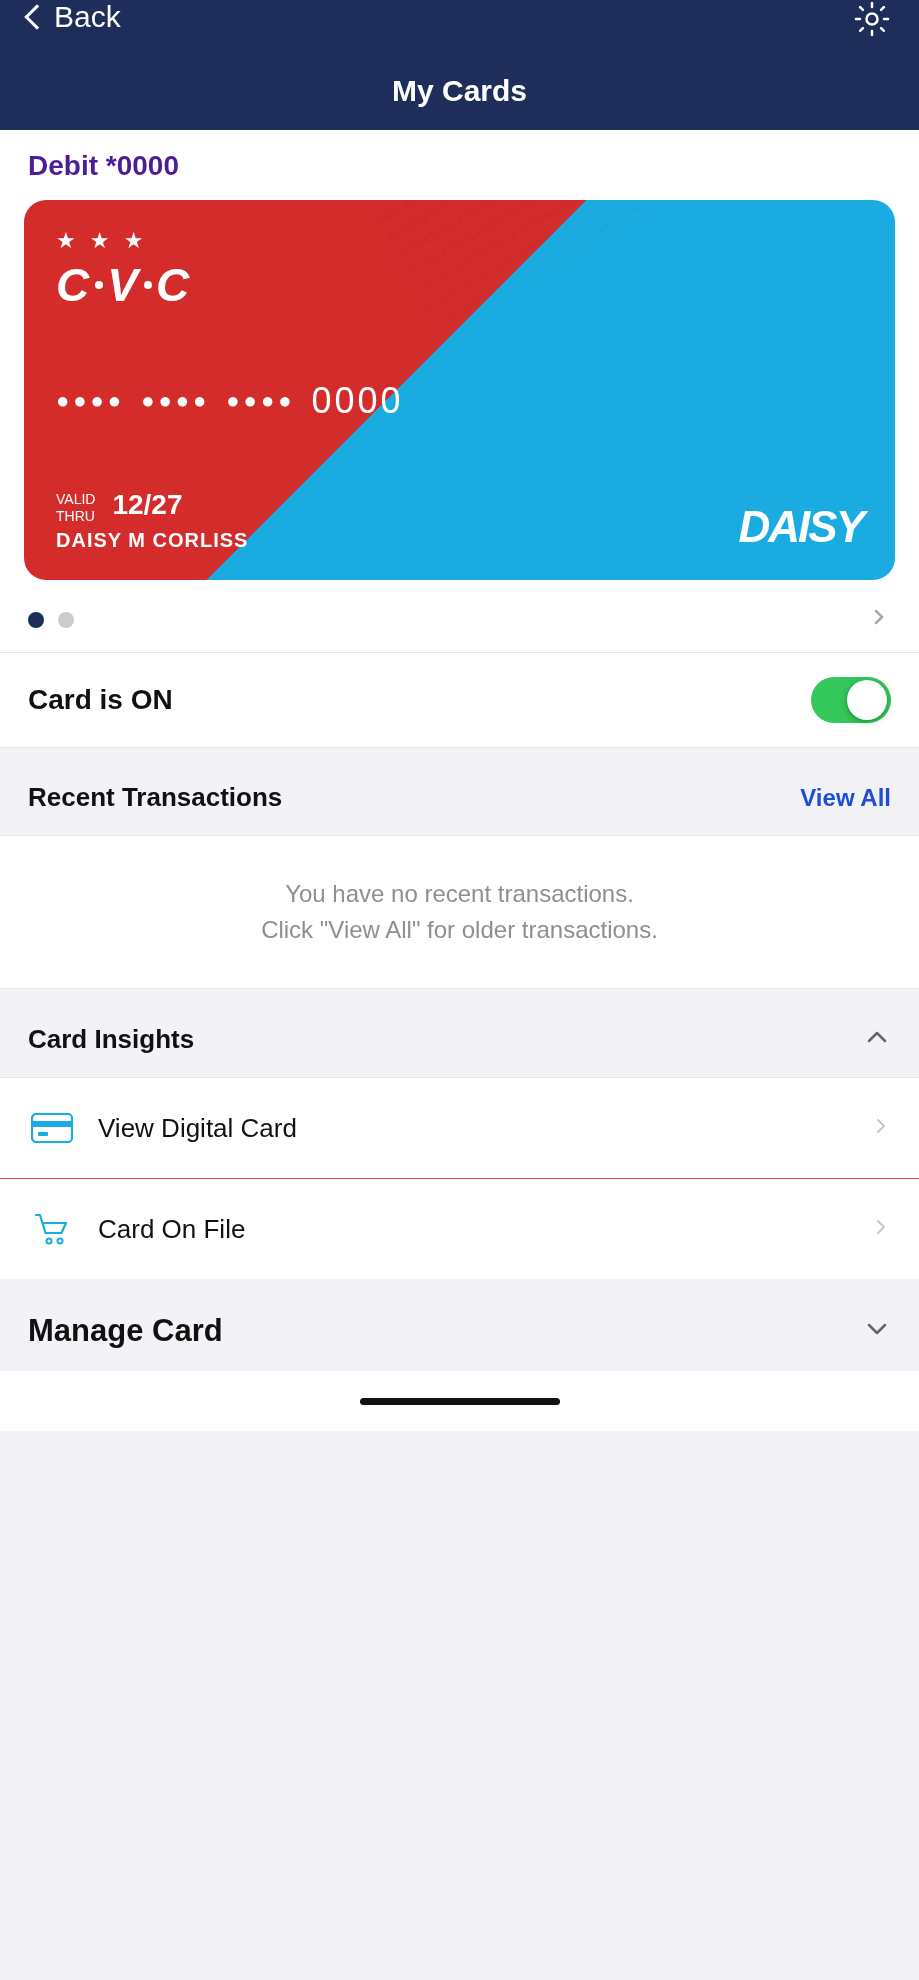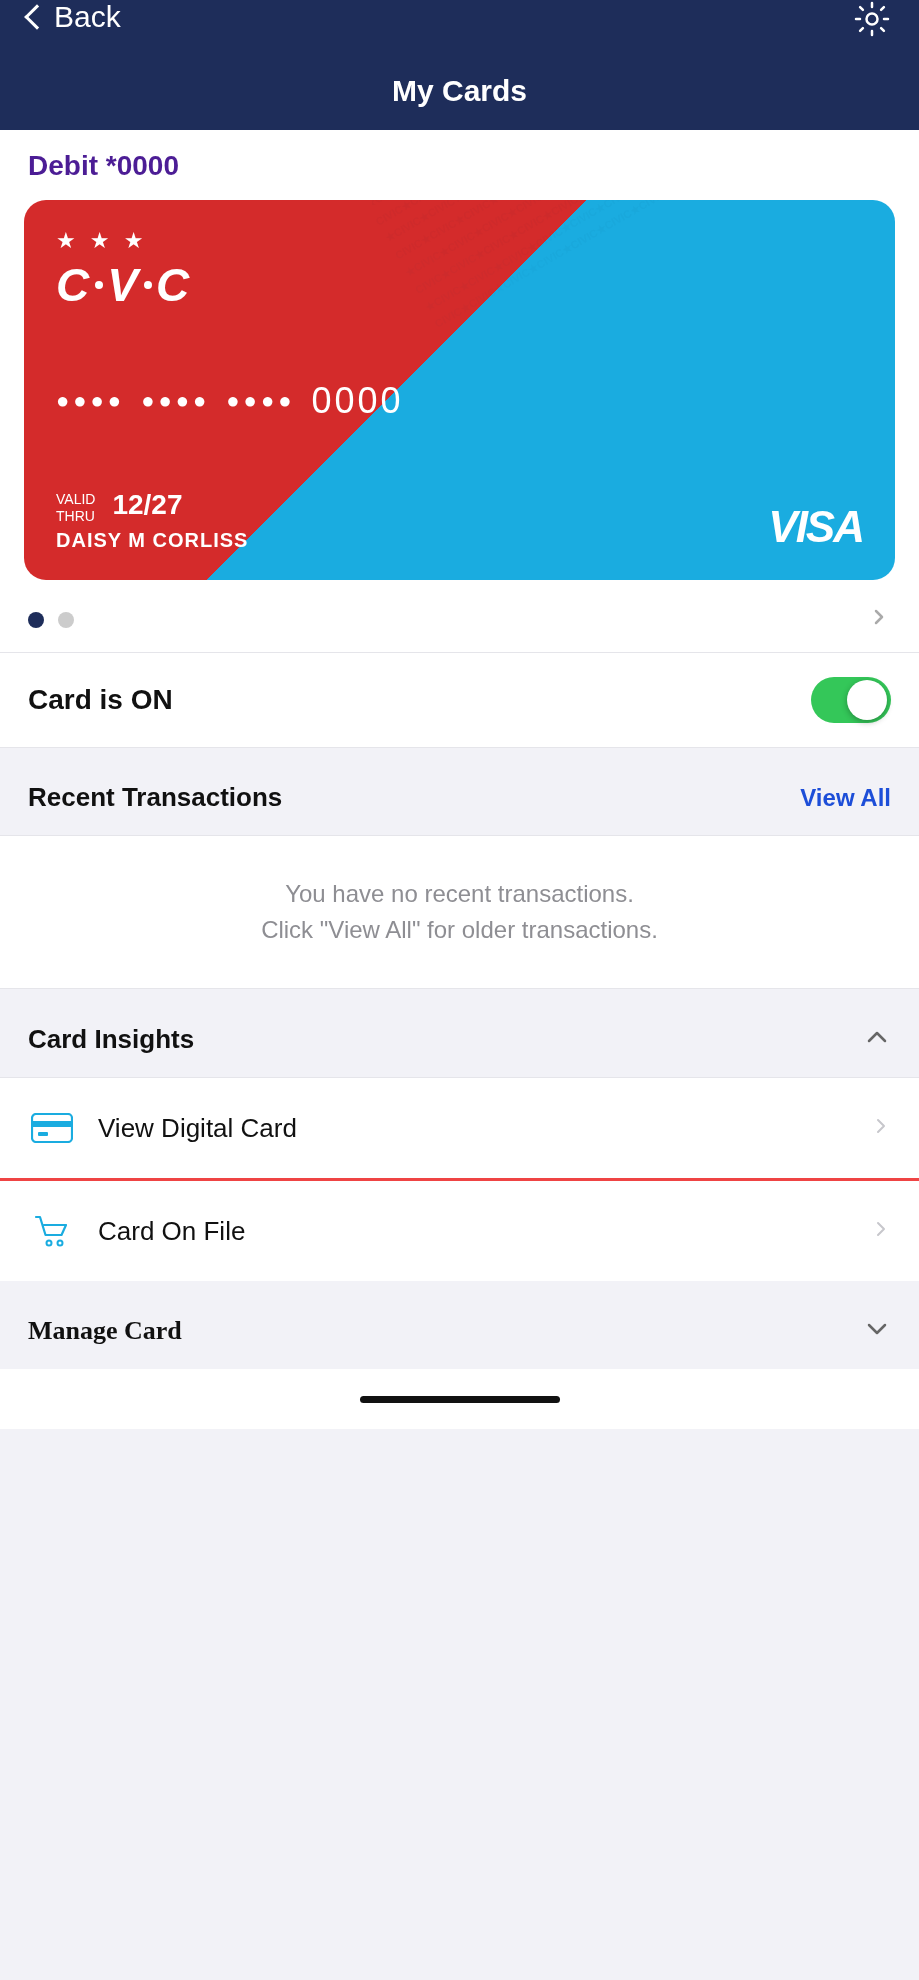--- a/index.html
+++ b/index.html
@@ -342,21 +342,21 @@
     
     .menu-items {
       background: white;
     }
 
     .menu-item {
       display: flex;
       align-items: center;
       justify-content: space-between;
       padding: 26px 28px;
-      border-bottom: 3px solid #ef4444;
+      border-bottom: 1px solid #ef4444;
       cursor: pointer;
       background: white;
     }
 
     .menu-item:last-child {
       border-bottom: none;
     }
 
     .menu-item-left {
       display: flex;
@@ -399,24 +399,23 @@
       border-radius: 4px;
     }
 
     
     .manage-card-peek {
       background: #f2f2f7;
       padding: 22px 28px 0;
     }
 
     .manage-card-title {
-      font-size: 26px;
+      font-size: 31px;
       font-weight: 700;
       color: #111;
-      font-family: Liberation Serif, serif;
     }
   </style>
 </head>
 <body>
 
 <div class="header">
   <div class="header-back">
     <span class="chevron-left"></span>
     <span>Back</span>
   </div>
@@ -477,21 +476,21 @@
         <div class="card-bottom">
           <div class="card-info-left">
             <div style="display:flex;align-items:flex-start;gap:17px;">
               <div style="color:white;font-size:14px;line-height:1.2;text-transform:uppercase;font-weight:500;margin-top:2px;">
                 <span>VALID<br>THRU</span>
               </div>
               <div style="color:white;font-size:28px;font-weight:600;">12/27</div>
             </div>
             <div class="card-holder">DAISY M CORLISS</div>
           </div>
-          <div class="visa-logo">VISA</div>
+          <div class="visa-logo">DAISY</div>
         </div>
       </div>
     </div>
   </div>
 
   <div class="dots-row">
     <div class="dots-left">
       <div class="dot dot-active"></div>
       <div class="dot dot-inactive"></div>
     </div>

